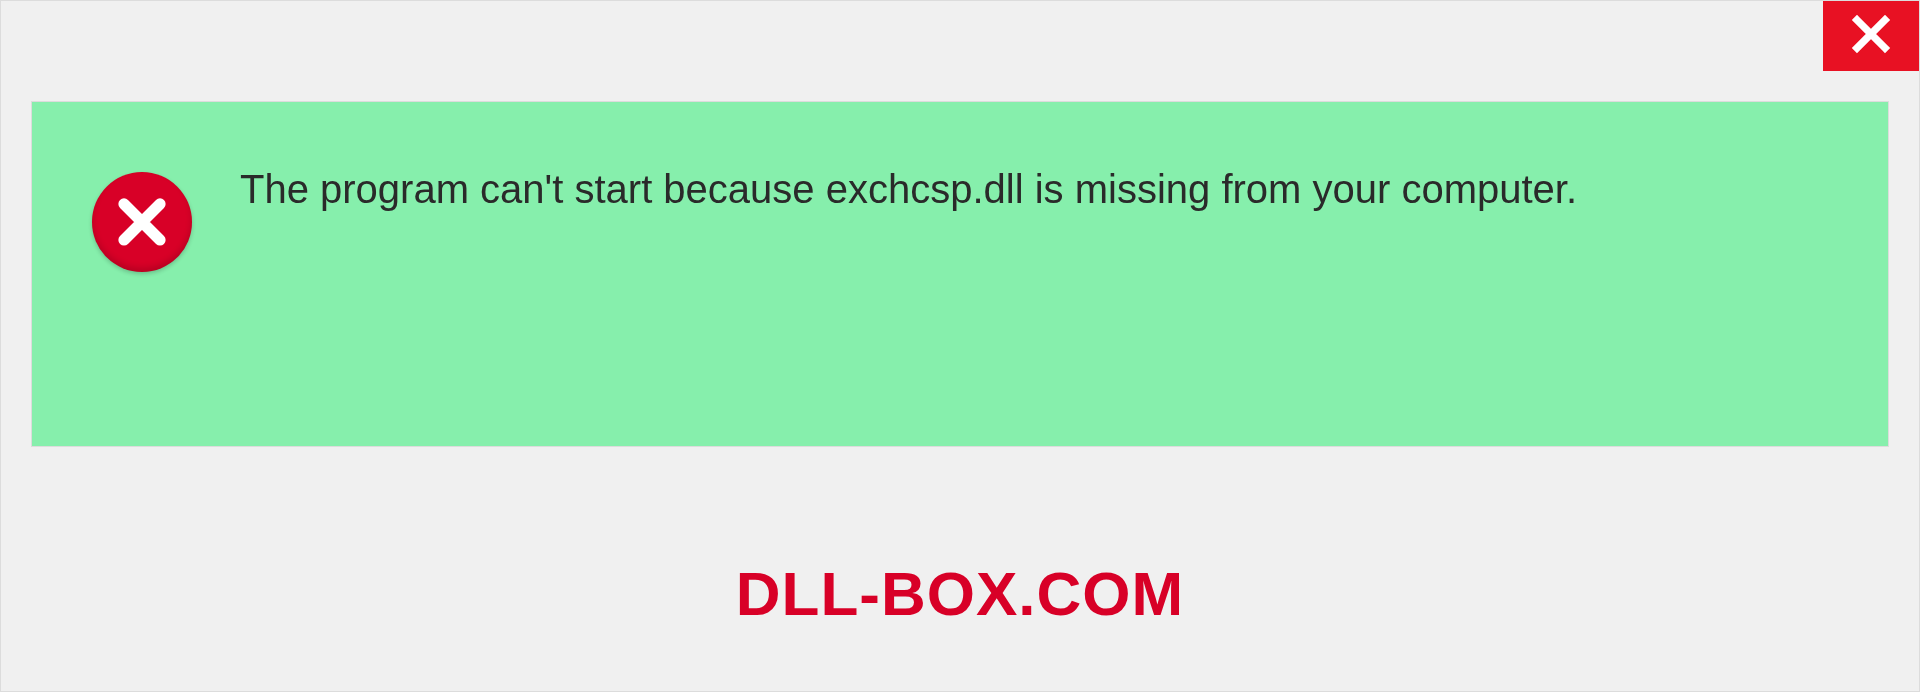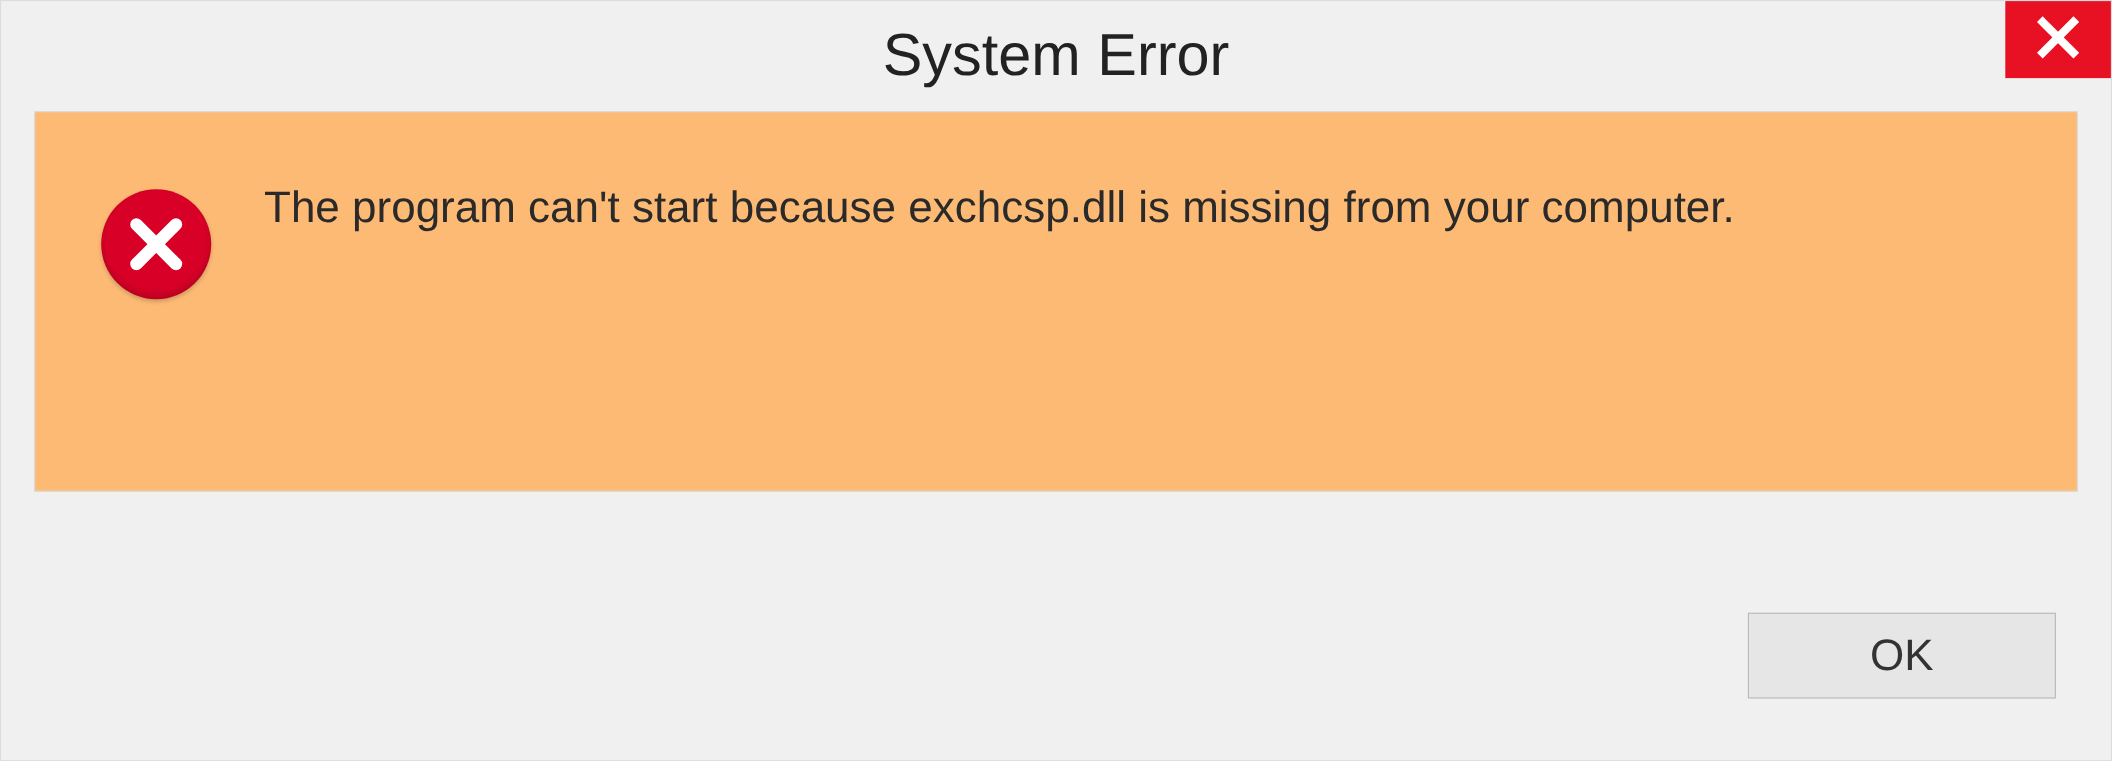--- a/index.html
+++ b/index.html
@@ -46,21 +46,21 @@
       align-items: center;
       justify-content: center;
       cursor: pointer;
     }
     .close-button svg {
       width: 42px;
       height: 42px;
     }
     .content-panel {
       margin: 0 30px;
-      background: #fdba74;
+      background: #86efac;
       border: 1px solid #dcdcdc;
       height: 346px;
       position: relative;
       display: flex;
       align-items: flex-start;
       padding: 60px 40px 40px 60px;
     }
     .error-icon-wrap {
       flex-shrink: 0;
       margin-top: 10px;
@@ -124,21 +124,20 @@
       cursor: pointer;
       font-family: inherit;
     }
   </style>
 </head>
 <body>
 
 <div class="dialog-window">
 
   <div class="title-bar">
-    <div class="title-text">System Error</div>
     <div class="close-button">
       <span>
         <svg viewBox="0 0 24 24">
           <path d="M4 4 L20 20 M20 4 L4 20" stroke="#ffffff" stroke-width="4.2" stroke-linecap="square" fill="none"></path>
         </svg>
       </span>
     </div>
   </div>
 
   <div class="content-panel">
@@ -148,16 +147,16 @@
           <path d="M4 4 L20 20 M20 4 L4 20" stroke="#ffffff" stroke-width="5" stroke-linecap="round" fill="none"></path>
         </svg>
       </div>
     </div>
     <div class="message-block">
       <div class="message-line">The program can't start because exchcsp.dll is missing from your computer.</div>
     </div>
   </div>
 
   <div class="footer-bar">
-    <button class="ok-button">OK</button>
+    <div class="watermark">DLL-BOX.COM</div>
   </div>
 
 </div>
 
 </body></html>

